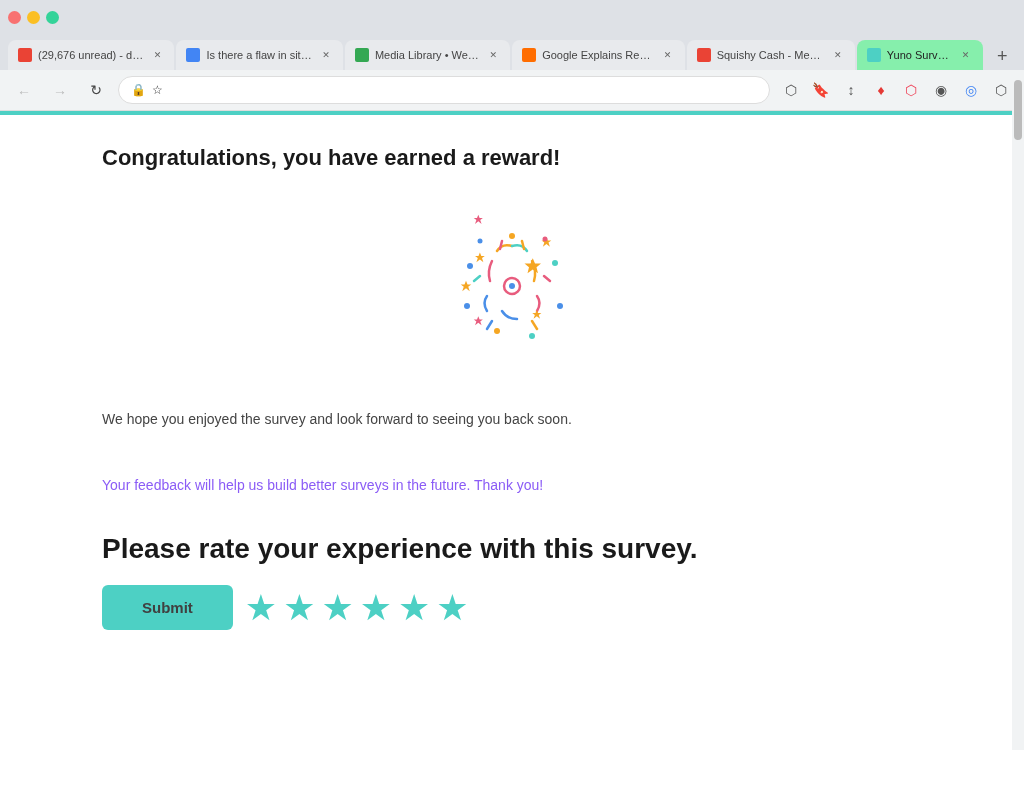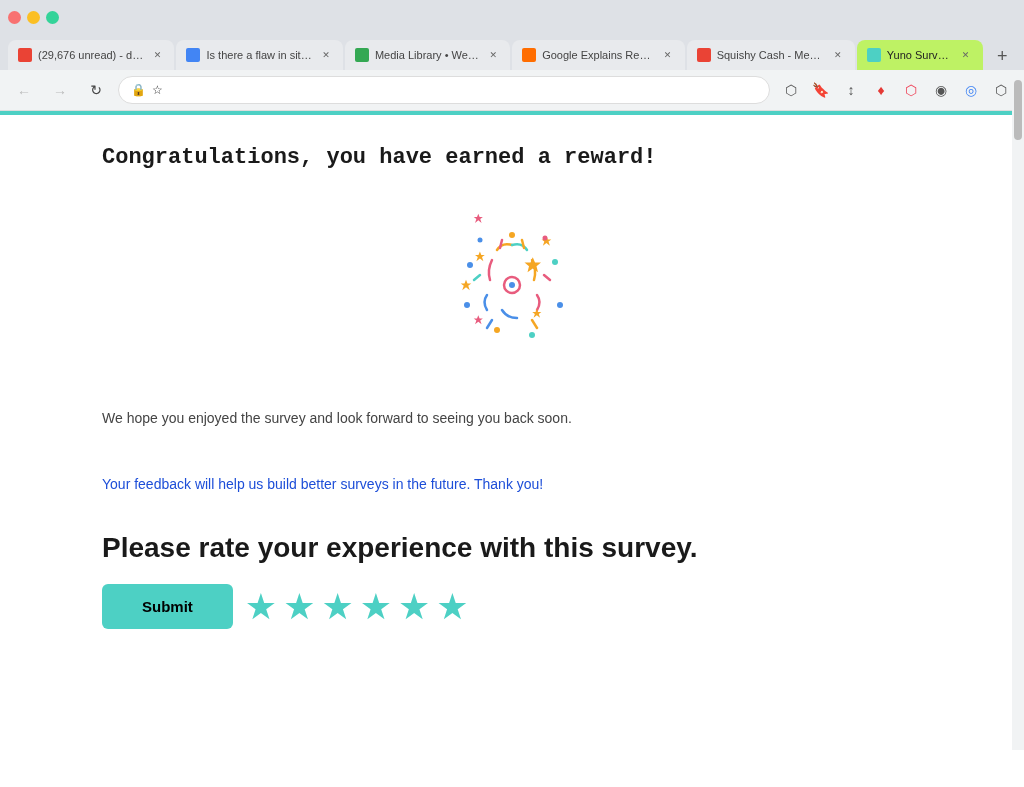--- a/index.html
+++ b/index.html
@@ -57,21 +57,21 @@
       font-size: 11px;
       color: #444;
       gap: 6px;
       cursor: pointer;
       white-space: nowrap;
       max-width: 180px;
       overflow: hidden;
     }
 
     .tab.active {
-      background: #bef264;
+      background: #86efac;
       color: #222;
     }
 
     .tab-favicon {
       width: 14px; height: 14px;
       border-radius: 2px;
       flex-shrink: 0;
     }
 
     .tab-label {
@@ -187,21 +187,20 @@
       color: #1a1a1a;
       letter-spacing: -1px;
       margin-bottom: 40px;
       font-family: Georgia, serif;
     }
 
     .congrats-heading {
       font-size: 22px;
       font-weight: 700;
       color: #1a1a1a;
-      font-family: Liberation Mono, monospace;
     }
 
     .celebration-container {
       display: flex;
       justify-content: center;
       align-items: center;
       margin: 20px 0 40px 0;
       height: 180px;
     }
 
@@ -219,40 +218,40 @@
 
     .before-heading {
       font-size: 22px;
       font-weight: 700;
       color: #1a1a1a;
       margin-bottom: 8px;
     }
 
     .feedback-text {
       font-size: 14px;
-      color: #1d4ed8;
+      color: #8b5cf6;
       margin-bottom: 40px;
     }
 
     .rate-heading {
       font-size: 28px;
       font-weight: 700;
       color: #1a1a1a;
       margin-bottom: 20px;
     }
 
     .rating-row {
       display: flex;
       align-items: center;
       gap: 12px;
     }
 
     .submit-btn {
       background: #4dd0c4;
-      color: #000000;
+      color: #404040;
       border: none;
       border-radius: 6px;
       padding: 14px 40px;
       font-size: 15px;
       font-weight: 600;
       cursor: pointer;
     }
 
     .stars-container {
       display: flex;

